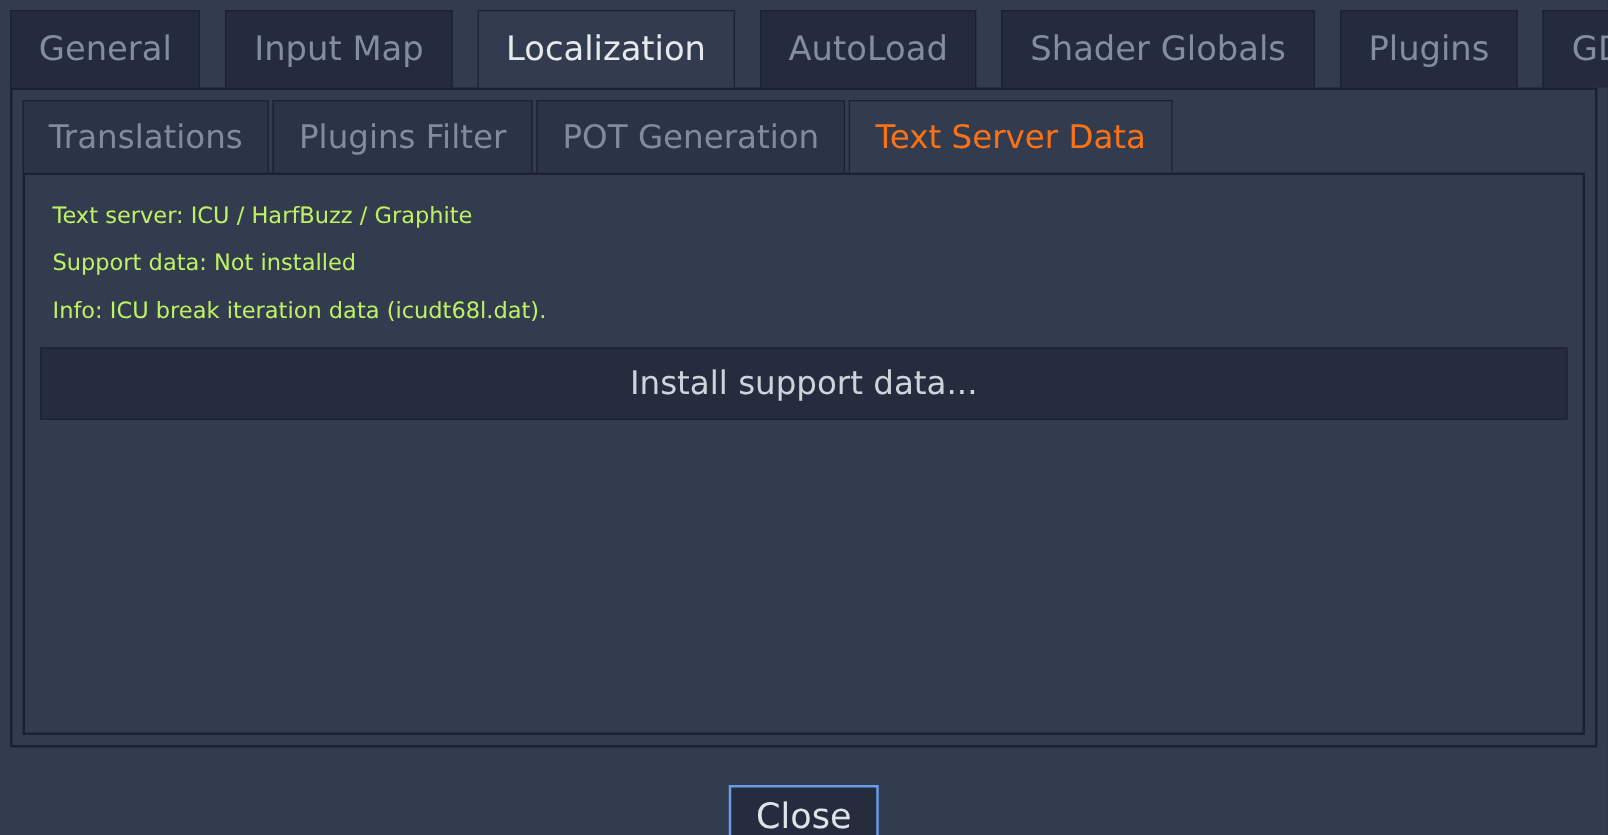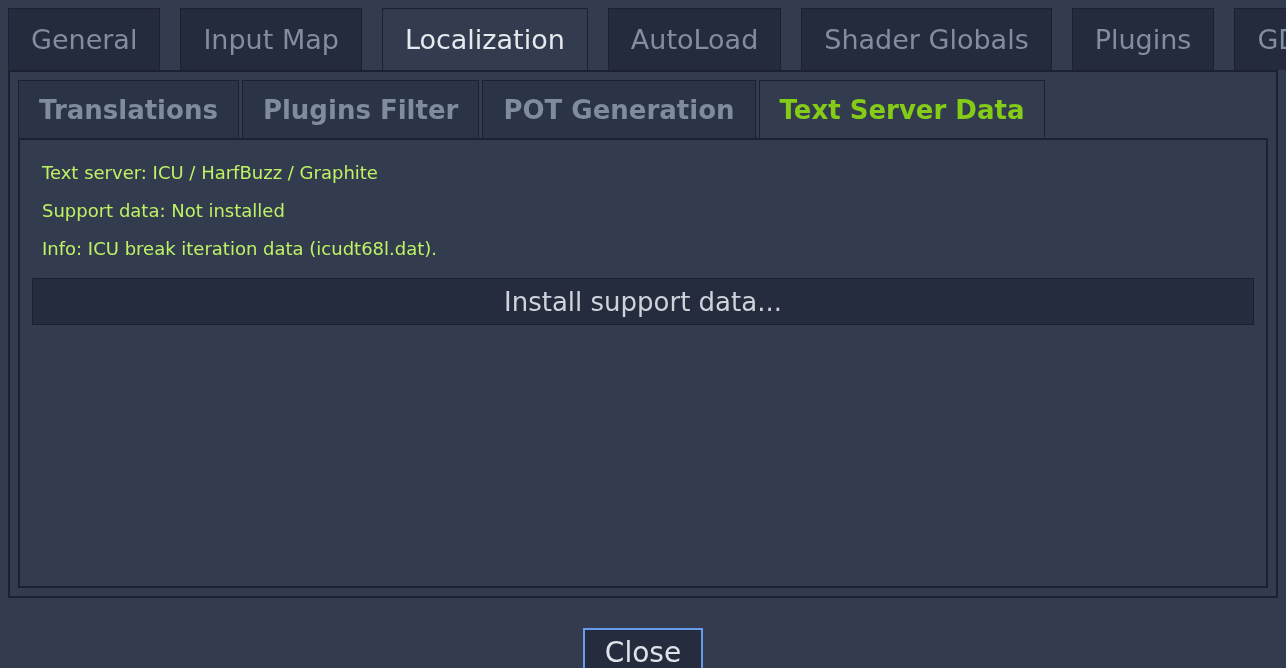--- a/index.html
+++ b/index.html
@@ -109,25 +109,24 @@
     padding: 0 20px;
     font-size: 26px;
     line-height: 1;
     color: #808b9d;
     background: #2b3346;
     border: 1px solid #1b2130;
     border-bottom: none;
     margin-right: 3px;
     white-space: nowrap;
     user-select: none;
-    font-weight: bold;
   }
   .inner-tab.active {
     background: #333c4f;
-    color: #84cc16;
+    color: #f97316;
   }
 
   .inner-panel {
     flex: 1 1 auto;
     background: #333c4f;
     border: 2px solid #1b2130;
     box-sizing: border-box;
     padding: 14px 12px;
     min-height: 0;
     position: relative;
@@ -142,21 +141,21 @@
     padding: 10px 8px 10px 10px;
     white-space: nowrap;
     user-select: none;
   }
 
   .install-btn {
     display: block;
     width: 100%;
     box-sizing: border-box;
     margin-top: 10px;
-    height: 47px;
+    height: 58px;
     background: #252c3d;
     border: 1px solid #1b2130;
     color: #cfd4dc;
     font-family: "DejaVu Sans", sans-serif;
     font-size: 26px;
     line-height: 1;
     text-align: center;
     cursor: pointer;
     user-select: none;
   }

